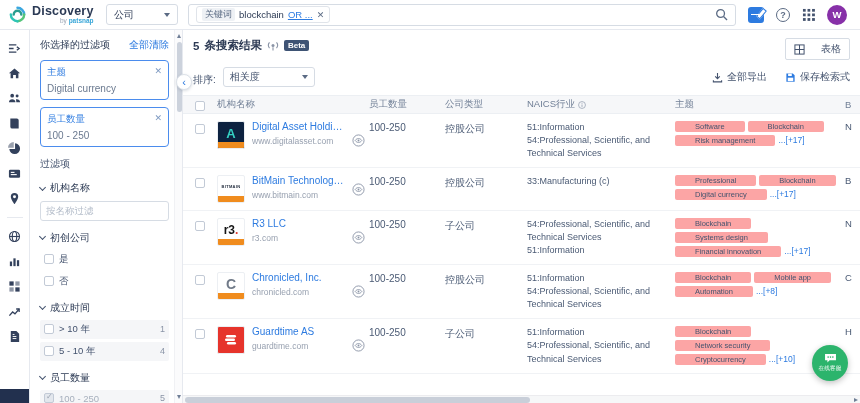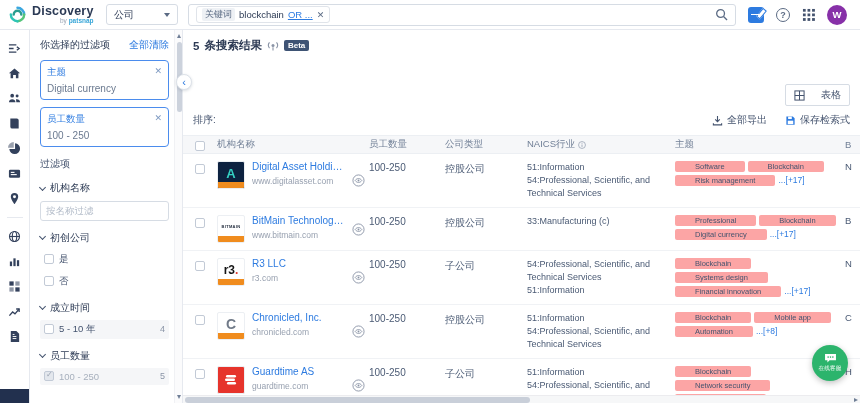--- a/index.html
+++ b/index.html
@@ -89,21 +89,21 @@
   .collapse-tab { position:absolute; left:176px; top:44px; width:16px; height:16px; border-radius:50%;
     background:#fff; border:1px solid #dde2e9; box-shadow:0 1px 3px rgba(40,60,90,.18); z-index:6;
     display:flex; align-items:center; justify-content:center; color:#2d7be0; font-size:11px; line-height:1; cursor:pointer; }
 
   
   .main { flex:1; position:relative; overflow:hidden; background:#fff; }
   .results-head { display:flex; align-items:flex-start; justify-content:space-between; padding:8px 10px 2px; }
   .rh-title { display:flex; align-items:center; gap:5px; font-size:11.5px; font-weight:700; color:#2c3a54; }
   .beta { background:#3e5374; color:#fff; font-size:8px; font-weight:600; padding:1px 4px; border-radius:2px; }
   .view-toggle { display:flex; align-items:center; gap:16px; border:1px solid #d6dce4; background:#fff;
-    font-size:10px; color:#44536e; padding:3px 8px; border-radius:2px; cursor:pointer; font-family:Liberation Sans, sans-serif;margin-top:46px; }
+    font-size:10px; color:#44536e; padding:3px 8px; border-radius:2px; cursor:pointer; font-family:Liberation Sans, sans-serif; }
   .toolbar { display:flex; align-items:center; justify-content:space-between; padding:5px 10px 8px; }
   .sort { display:flex; align-items:flex-end; gap:7px; font-size:10px; color:#44536e; }
   .sort-select { width:92px; height:20px; border:1px solid #d6dce4; border-radius:3px; display:flex;
     align-items:center; justify-content:space-between; padding:0 6px; font-size:10px; color:#44536e; cursor:pointer; }
   .tb-actions { display:flex; align-items:center; gap:18px; font-size:10px; color:#44536e; }
   .action { display:flex; align-items:center; gap:4px; cursor:pointer; }
 
   
   .thead { display:grid; grid-template-columns:26px 152px 76px 82px 148px 170px 60px;
     background:#f6f7f9; border-top:1px solid #eceff3; border-bottom:1px solid #eceff3;
@@ -322,20 +322,24 @@
           <span class="cb"></span>
           <span>是</span>
         </div><div class="f-opt">
           <span class="cb"></span>
           <span>否</span>
         </div><div class="f-group-title">
           <span class="chev"></span>
           <span>成立时间</span>
         </div><div class="f-opt boxed">
           <span class="cb"></span>
+          <span>&gt; 10 年</span>
+          <span class="f-count">1</span>
+        </div><div class="f-opt boxed">
+          <span class="cb"></span>
           <span>5 - 10 年</span>
           <span class="f-count">4</span>
         </div><div class="f-group-title">
           <span class="chev"></span>
           <span>员工数量</span>
         </div><div class="f-opt boxed disabled">
           <span class="cb cd"></span>
           <span>100 - 250</span>
           <span class="f-count">5</span>
         </div></div>
@@ -367,20 +371,24 @@
               <path d="M1 6h10M6 1v10"></path>
           </g>
         </svg>
         <span>表格</span>
       </button>
     </div>
 
     <div class="toolbar">
       <div class="sort">
         <span>排序:</span>
+        <div class="sort-select">
+          <span>相关度</span>
+          <span class="caret"></span>
+        </div>
       </div>
       <div class="tb-actions">
         <span class="action">
           <svg width="11" height="11" viewBox="0 0 12 12">
             <path d="M6 1v6M3.5 4.8L6 7.3 8.5 4.8" fill="none" stroke="#44536e" stroke-width="1.2"></path>
             <path d="M1.5 9v1.8h9V9" fill="none" stroke="#44536e" stroke-width="1.2"></path>
           </svg>
           <span>全部导出</span>
         </span>
         <span class="action">

